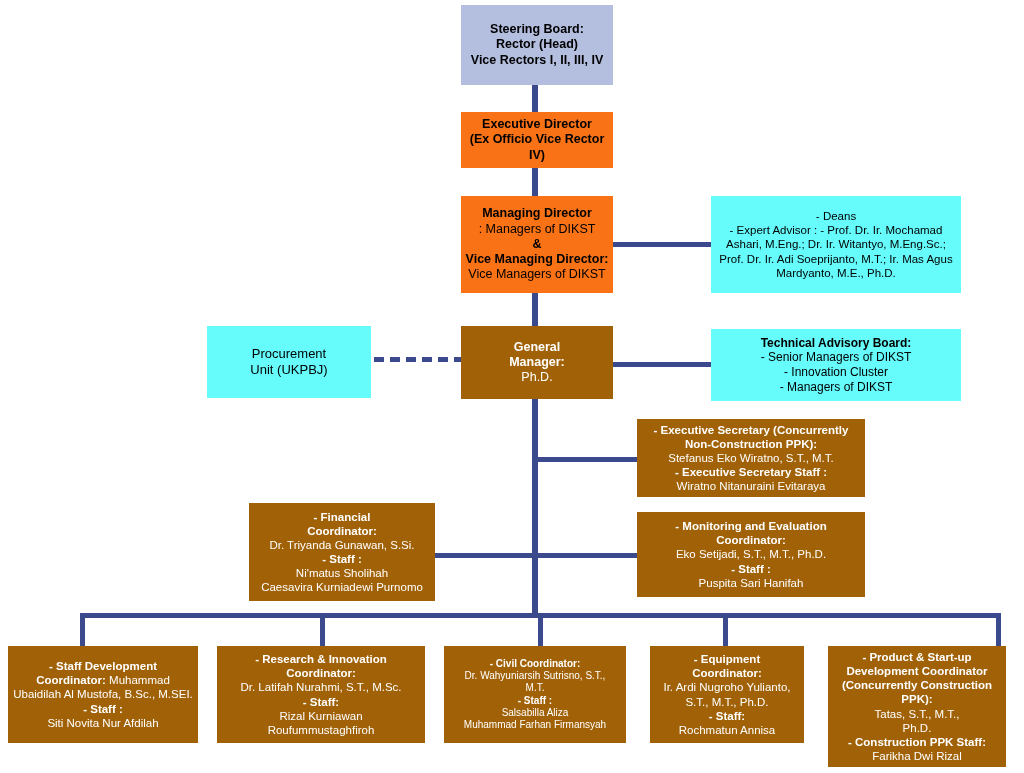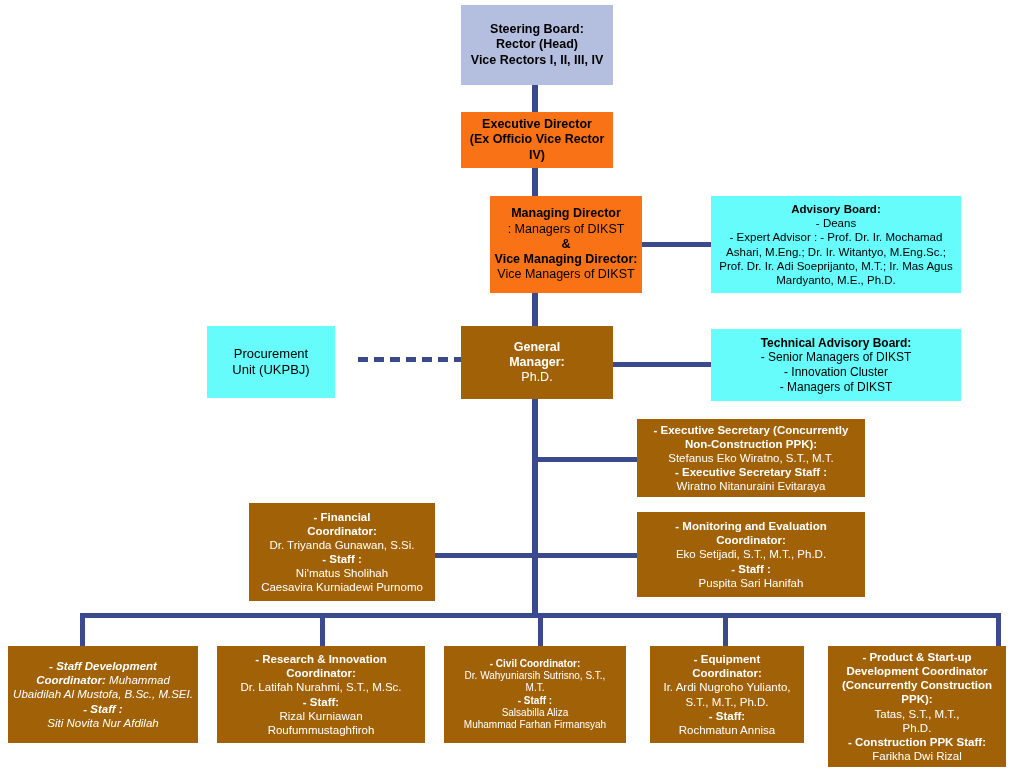--- a/index.html
+++ b/index.html
@@ -83,38 +83,37 @@
     <span class="ln b">Steering Board:</span>
     <span class="ln b">Rector (Head)</span>
     <span class="ln b">Vice Rectors I, II, III, IV</span>
   </div>
 
   <div class="box v-sky" style="left:461px; top:112px; width:152px; height:56px; font-size:12.5px; padding:4px 4px;">
     <span class="ln b">Executive Director</span>
     <span class="ln b">(Ex Officio Vice Rector IV)</span>
   </div>
 
-  <div class="box v-sky" style="left:461px; top:196px; width:152px; height:97px; font-size:12.5px; padding:4px 4px;margin-left:29px;">
+  <div class="box v-sky" style="left:461px; top:196px; width:152px; height:97px; font-size:12.5px; padding:4px 4px;">
     <span class="ln b">Managing Director</span>
     <span class="ln">: Managers of DIKST</span>
     <span class="ln b">&amp;</span>
     <span class="ln b">Vice Managing Director:</span>
     <span class="ln">Vice Managers of DIKST</span>
   </div>
 
   <div class="box v-cyan" style="left:711px; top:196px; width:250px; height:97px; font-size:11.5px; padding:3px 4px;">
-    <span class="ln b">Advisory Board:</span>
     <span class="ln">- Deans</span>
     <span class="ln">- Expert Advisor : - Prof. Dr. Ir. Mochamad</span>
     <span class="ln">Ashari, M.Eng.; Dr. Ir. Witantyo, M.Eng.Sc.;</span>
     <span class="ln">Prof. Dr. Ir. Adi Soeprijanto, M.T.; Ir. Mas Agus</span>
     <span class="ln">Mardyanto, M.E., Ph.D.</span>
   </div>
 
-  <div class="box v-cyan" style="left:207px; top:326px; width:128px; height:72px; font-size:13px; padding:7px;">
+  <div class="box v-cyan" style="left:207px; top:326px; width:164px; height:72px; font-size:13px; padding:7px;">
     <span class="ln">Procurement</span>
     <span class="ln">Unit (UKPBJ)</span>
   </div>
 
   <div class="box v-blue" style="left:461px; top:326px; width:152px; height:73px; font-size:12.5px; padding:3px 3px;">
     <span class="ln b">General</span>
     <span class="ln b">Manager:</span>
     <span class="ln">Ph.D.</span>
   </div>
 
@@ -143,21 +142,21 @@
 
   <div class="box v-blue" style="left:249px; top:503px; width:186px; height:98px; font-size:11.5px; padding:3px 3px;">
     <span class="ln b">- Financial</span>
     <span class="ln b">Coordinator:</span>
     <span class="ln">Dr. Triyanda Gunawan, S.Si.</span>
     <span class="ln b">- Staff :</span>
     <span class="ln">Ni'matus Sholihah</span>
     <span class="ln">Caesavira Kurniadewi Purnomo</span>
   </div>
 
-  <div class="box v-blue" style="left:8px; top:646px; width:190px; height:97px; font-size:11.5px; padding:3px 2px;font-style:italic;">
+  <div class="box v-blue" style="left:8px; top:646px; width:190px; height:97px; font-size:11.5px; padding:3px 2px;">
     <span class="ln b">- Staff Development</span>
     <span class="ln"><span class="b">Coordinator:</span><span> Muhammad</span></span>
     <span class="ln">Ubaidilah Al Mustofa, B.Sc., M.SEI.</span>
     <span class="ln b">- Staff :</span>
     <span class="ln">Siti Novita Nur Afdilah</span>
   </div>
 
   <div class="box v-blue" style="left:217px; top:646px; width:208px; height:97px; font-size:11.5px; padding:3px 3px;">
     <span class="ln b">- Research &amp; Innovation</span>
     <span class="ln b">Coordinator:</span>

